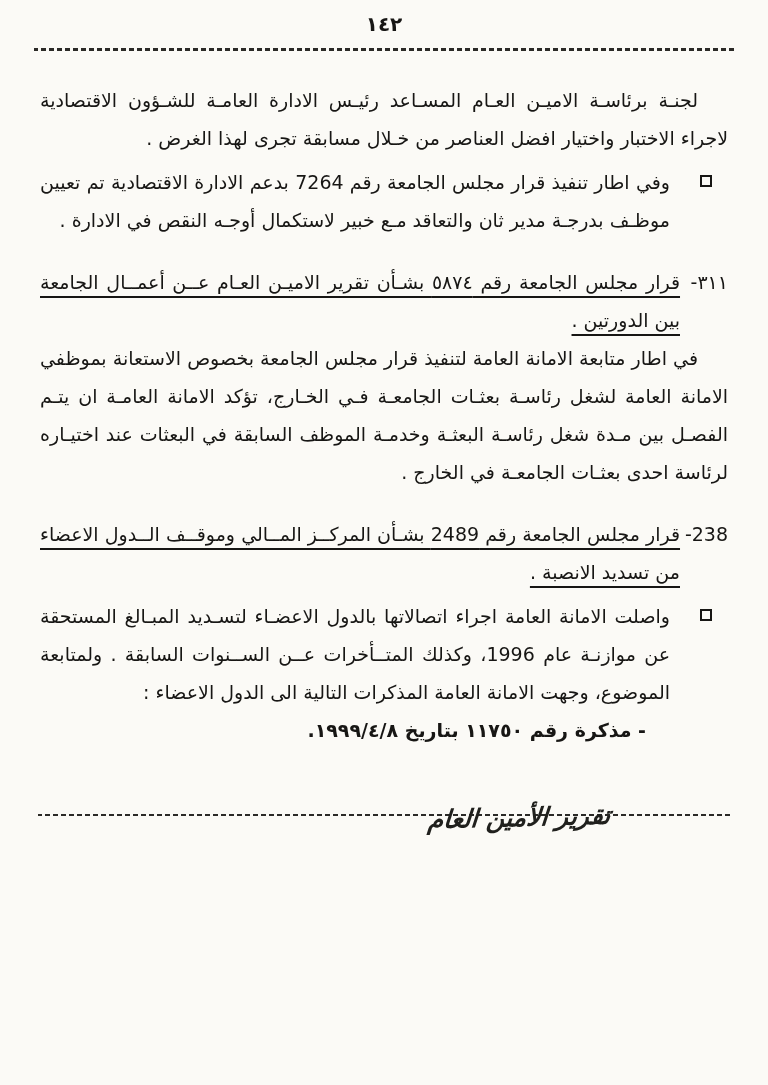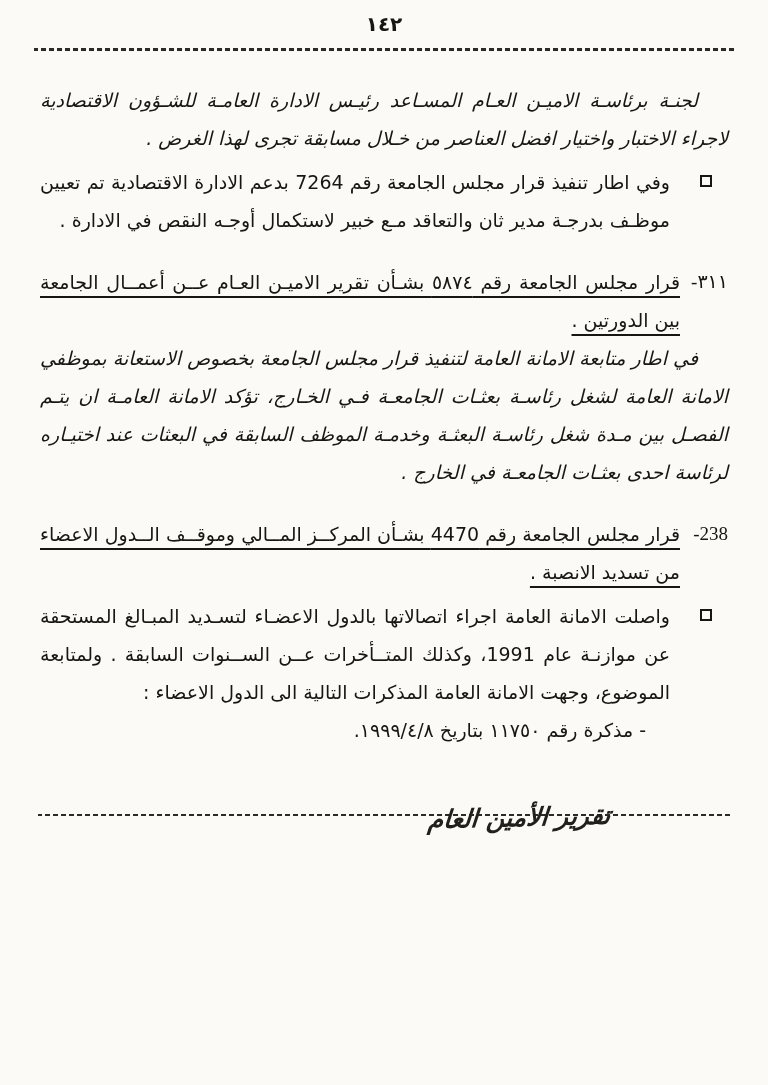--- a/index.html
+++ b/index.html
@@ -31,21 +31,21 @@
   }
   .top-rule { margin: 12px 34px 0 34px; }
   .content {
     padding: 30px 40px 0 40px;
     font-size: 19px;
     line-height: 38px;
     text-align: justify;
     text-justify: inter-word;
   }
   p.para { margin: 0; }
-  .indent-first { text-indent: 30px; font-style: italic; }
+  .indent-first { text-indent: 30px; }
   .bullet-item {
     position: relative;
     padding-right: 58px;
     margin-top: 6px;
   }
   .bullet-square {
     position: absolute;
     right: 16px;
     top: 12px;
     width: 12px;
@@ -55,31 +55,31 @@
   }
   .heading {
     position: relative;
     padding-right: 48px;
     margin-top: 24px;
   }
   .heading .num {
     position: absolute;
     right: 0;
     top: 0;
-    font-family: Liberation Serif, serif;
   }
   .heading .title {
     text-decoration: underline;
     text-underline-offset: 7px;
     text-decoration-thickness: 1.5px;
   }
   .body-para { margin-top: 8px; }
   .memo-line {
     padding-right: 82px;
     margin-top: 0;
+    font-weight: bold;
   }
   .footer {
     position: absolute;
     left: 38px;
     right: 38px;
     bottom: 100px;
   }
   .bottom-rule {
     height: 2px;
     background: repeating-linear-gradient(to left, #2b2a27 0 5px, transparent 5px 8px);
@@ -116,26 +116,26 @@
 
     <div class="heading">
       <span class="num">٣١١-</span>
       <span class="title">قرار مجلس الجامعة رقم ٥٨٧٤ بشـأن تقرير الاميـن العـام عــن أعمــال الجامعة بين الدورتين .</span>
     </div>
 
     <p class="para indent-first body-para">في اطار متابعة الامانة العامة  لتنفيذ قرار مجلس الجامعة بخصوص الاستعانة بموظفي الامانة العامة لشغل  رئاسـة بعثـات الجامعـة فـي الخـارج، تؤكد الامانة العامـة ان يتـم الفصـل بين مـدة شغل رئاسـة البعثـة وخدمـة الموظف السابقة في البعثات عند اختيـاره  لرئاسة احدى بعثـات الجامعـة في الخارج .</p>
 
     <div class="heading">
       <span class="num">238-</span>
-      <span class="title">قرار مجلس الجامعة رقم 4470 بشـأن المركــز المــالي وموقــف الــدول الاعضاء من تسديد الانصبة .</span>
+      <span class="title">قرار مجلس الجامعة رقم 2489 بشـأن المركــز المــالي وموقــف الــدول الاعضاء من تسديد الانصبة .</span>
     </div>
 
     <div class="bullet-item">
       <span class="bullet-square"></span>
-      <p class="para">واصلت الامانة العامة اجراء اتصالاتها  بالدول الاعضـاء لتسـديد المبـالغ المستحقة عن موازنـة عام 1991، وكذلك المتــأخرات عــن الســنوات السابقة . ولمتابعة الموضوع، وجهت الامانة العامة المذكرات التالية  الى الدول الاعضاء :</p>
+      <p class="para">واصلت الامانة العامة اجراء اتصالاتها  بالدول الاعضـاء لتسـديد المبـالغ المستحقة عن موازنـة عام 1996، وكذلك المتــأخرات عــن الســنوات السابقة . ولمتابعة الموضوع، وجهت الامانة العامة المذكرات التالية  الى الدول الاعضاء :</p>
     </div>
 
     <p class="para memo-line">- مذكرة رقم ١١٧٥٠ بتاريخ ١٩٩٩/٤/٨.</p>
 
   </div>
 
   <div class="footer">
     <div class="rule bottom-rule"></div>
     <div class="signature">تقرير الأمين العام</div>
   </div>

